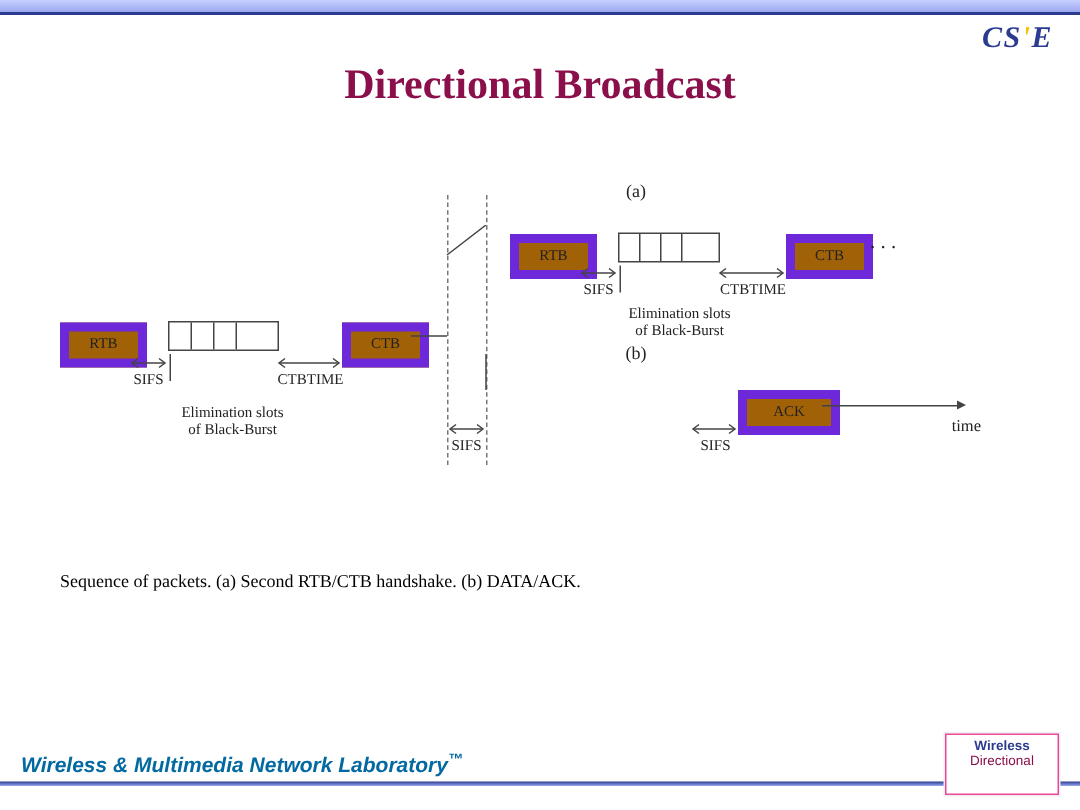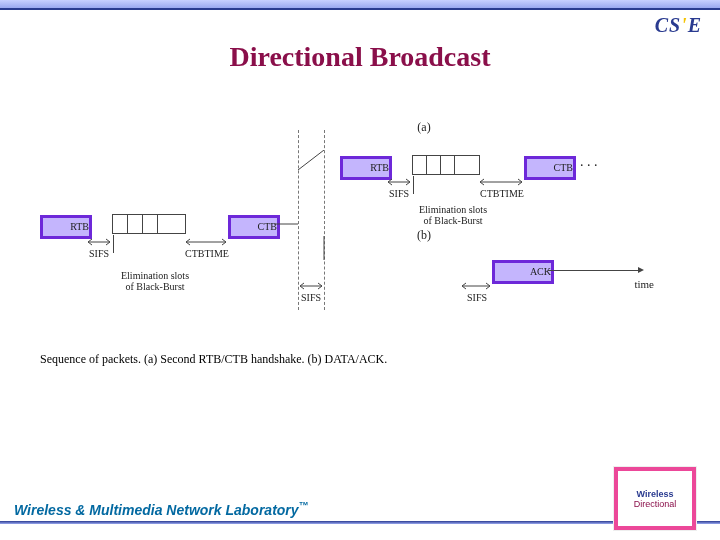--- a/index.html
+++ b/index.html
@@ -3,35 +3,35 @@
 <meta charset="utf-8">
 <style>
   html,body{margin:0;padding:0;width:720px;height:540px;background:#fff;font-family:"Times New Roman",serif;overflow:hidden}
   .topbar{position:absolute;left:0;top:0;width:720px;height:8px;background:linear-gradient(#c8d0ff,#9aa8f0);}
   .toprule{position:absolute;left:0;top:8px;width:720px;height:2px;background:#2a3b90}
   .logo-cse{position:absolute;right:18px;top:14px;font:italic bold 20px "Times New Roman";letter-spacing:1px}
   .logo-cse .c{color:#2a3b90}.logo-cse .s{color:#f5c300}.logo-cse .e{color:#2a3b90}
   .title{position:absolute;left:0;top:22px;width:720px;text-align:center;font:bold 28px "Times New Roman";color:#8a0f4a}
   .diagram{position:absolute;left:40px;top:120px;width:650px;height:260px;font:11px "Times New Roman";color:#222}
   .note{position:absolute;font:11px/1.25 "Times New Roman"}
-  .pkt{position:absolute;border:3px solid #6d28d9;background:#c4b5fd;text-align:right;font:10px/1 "Times New Roman";padding-top:4px;height:14px}
+  .pkt{position:absolute;border:6px solid #6d28d9;background:#a16207;text-align:center;font:10px/1 "Times New Roman";padding-top:4px;height:14px}
   .seg{position:absolute;border:1px solid #444;background:#fff;height:18px}
   .seg .cell{display:inline-block;height:18px;border-left:1px solid #444}
   .vdash{position:absolute;border-left:1px dashed #777;top:0;height:200px}
   .lbl{position:absolute;font:10px "Times New Roman";text-align:center}
   .dots{position:absolute;font:14px "Times New Roman"}
   .arrow{position:absolute;height:10px}
   .arrow svg{display:block}
   .axis{position:absolute;height:1px;background:#444}
   .axis::after{content:"";position:absolute;right:-6px;top:-3px;border-left:6px solid #444;border-top:3px solid transparent;border-bottom:3px solid transparent}
-  .caption{position:absolute;left:40px;top:352px;font:12px "Times New Roman"}
+  .caption{position:absolute;left:40px;top:380px;font:12px "Times New Roman"}
   .footer-label{position:absolute;left:14px;bottom:22px;font:italic bold 14px Arial;color:#0369a1}
   .footer-label sup{font-size:10px}
   .footrule{position:absolute;left:0;bottom:16px;width:720px;height:3px;background:linear-gradient(#2a3b90,#9aa8f0)}
-  .wm{position:absolute;right:24px;bottom:10px;width:74px;height:36px;border:4px solid #ec4899;background:#fff;font:9px/1.1 Arial;text-align:center;padding-top:19px;box-shadow:0 0 0 1px #eee}
+  .wm{position:absolute;right:14px;bottom:10px;width:74px;height:36px;border:1px solid #ec4899;background:#fff;font:9px/1.1 Arial;text-align:center;padding-top:3px;box-shadow:0 0 0 1px #eee}
   .wm b{color:#2a3b90}.wm i{color:#8a0f4a;font-style:normal}
 </style>
 </head>
 <body>
 
 <div class="topbar"></div>
 <div class="toprule"></div>
 <div class="logo-cse">
   <span class="c">CS</span><span class="s">'</span><span class="e">E</span>
 </div>

